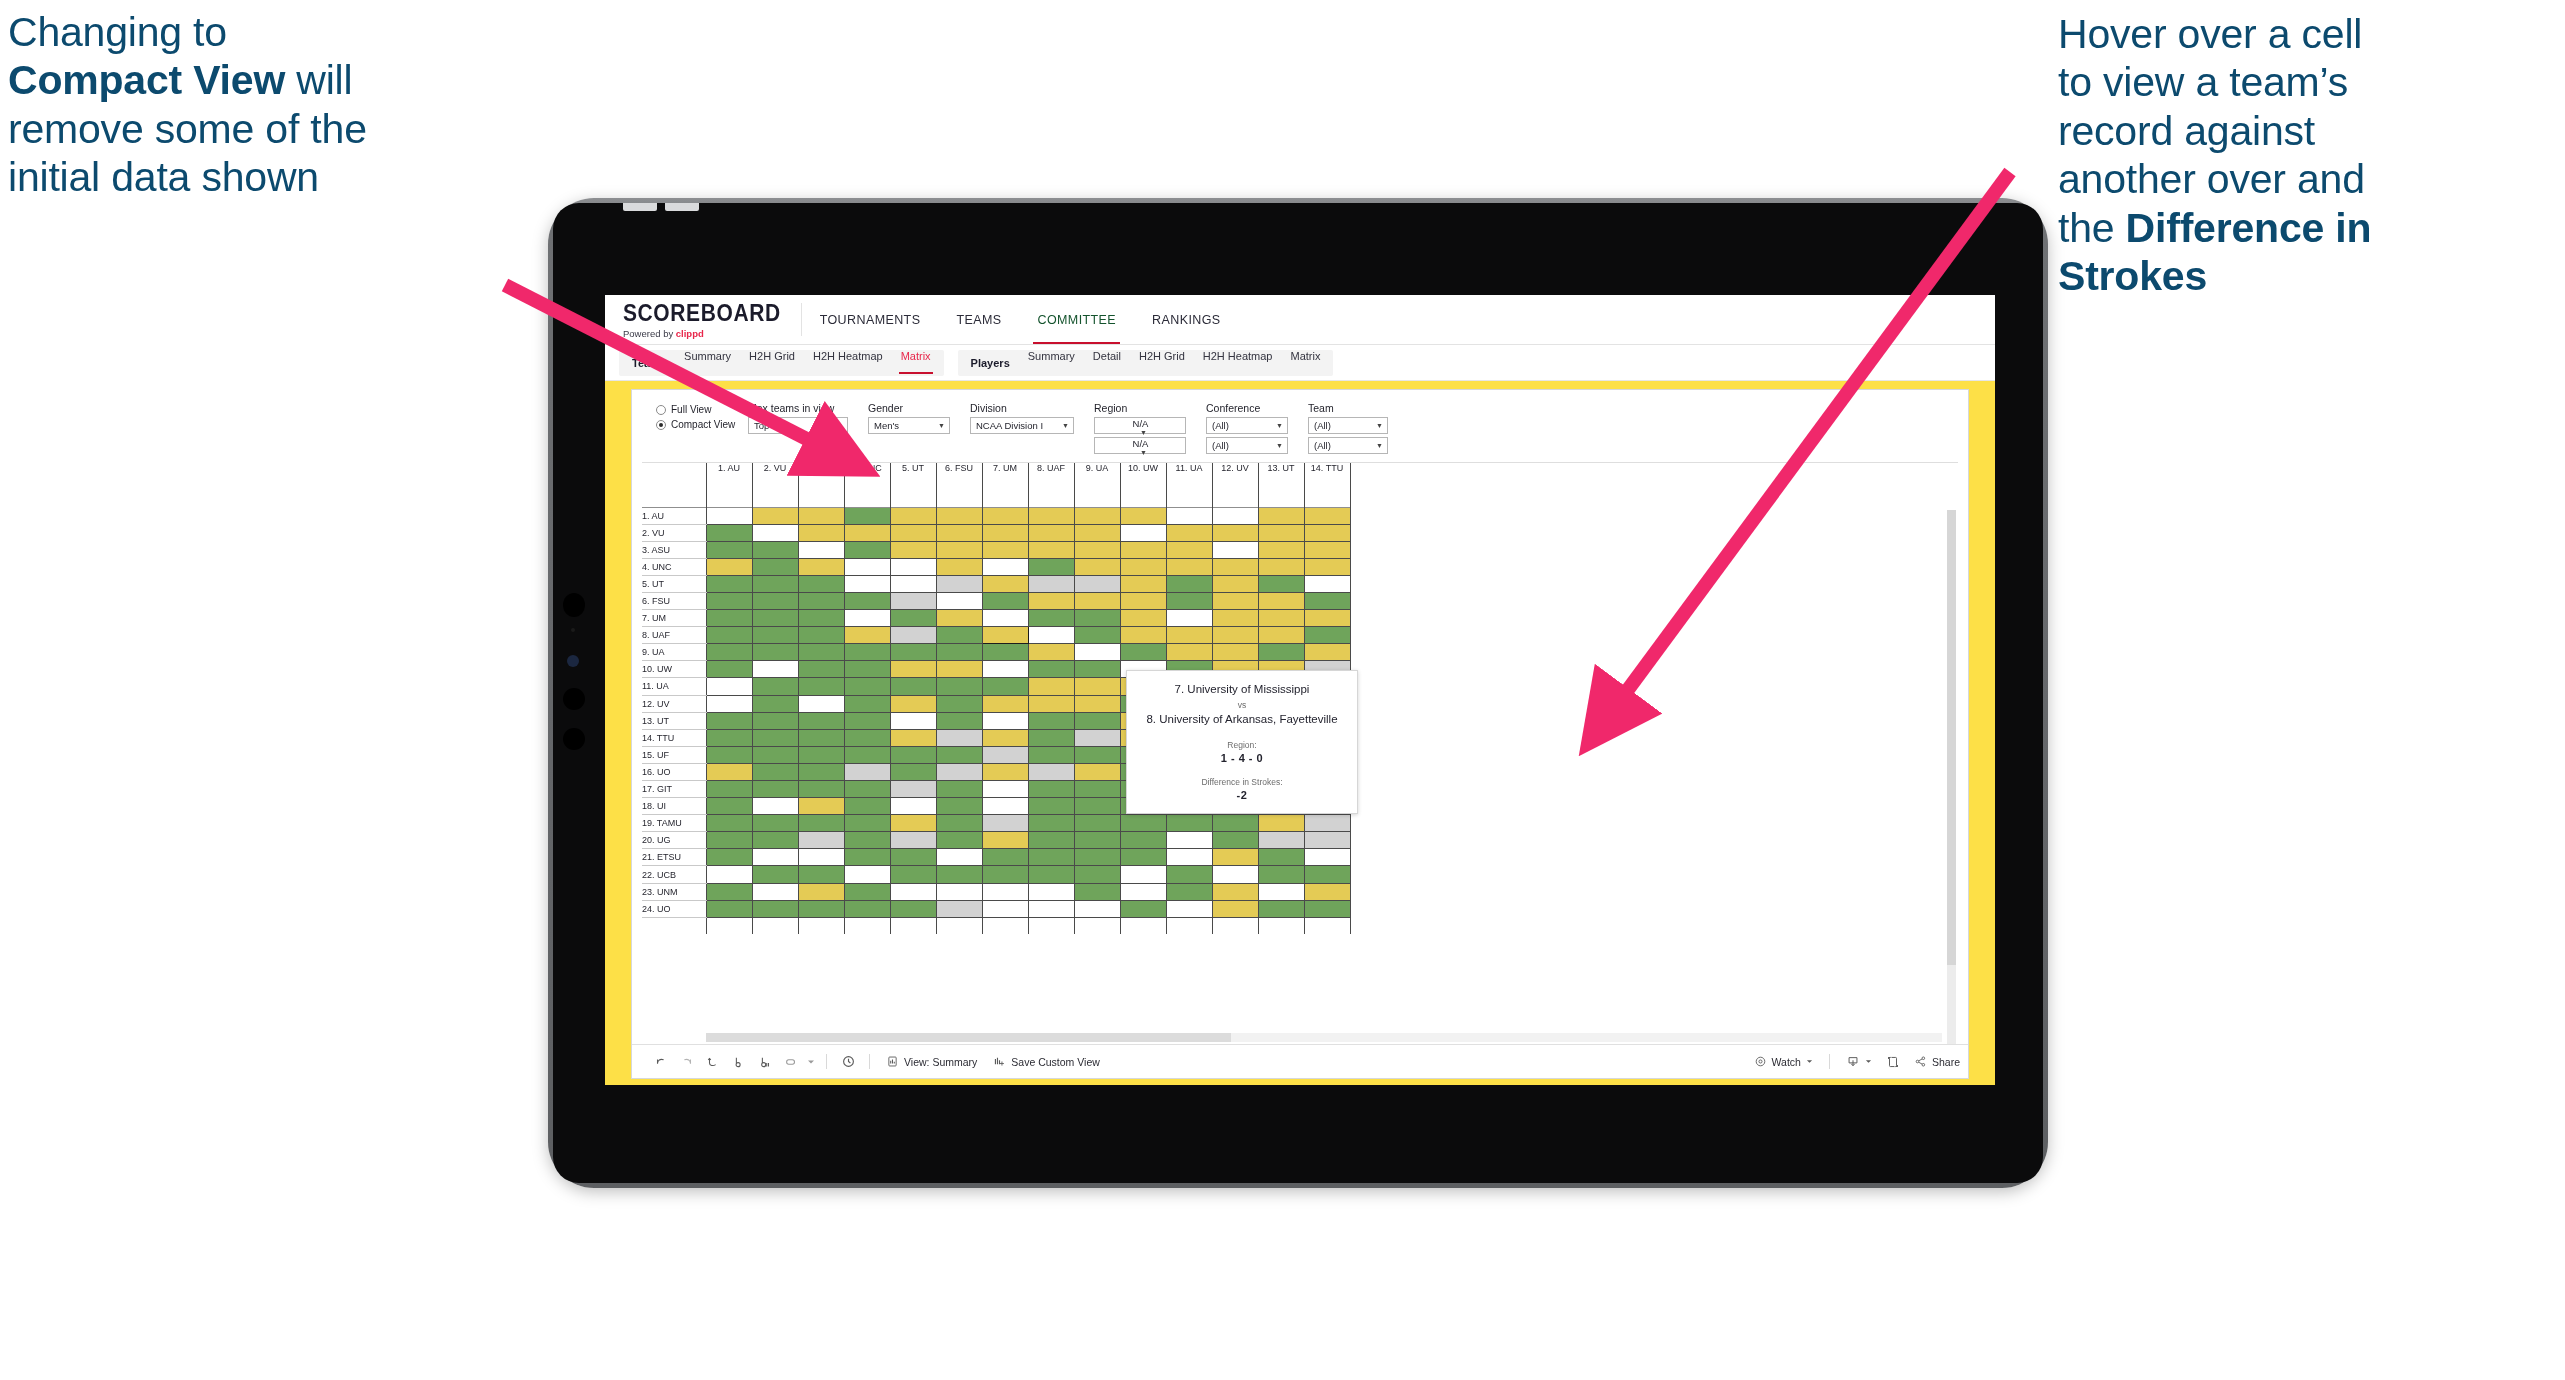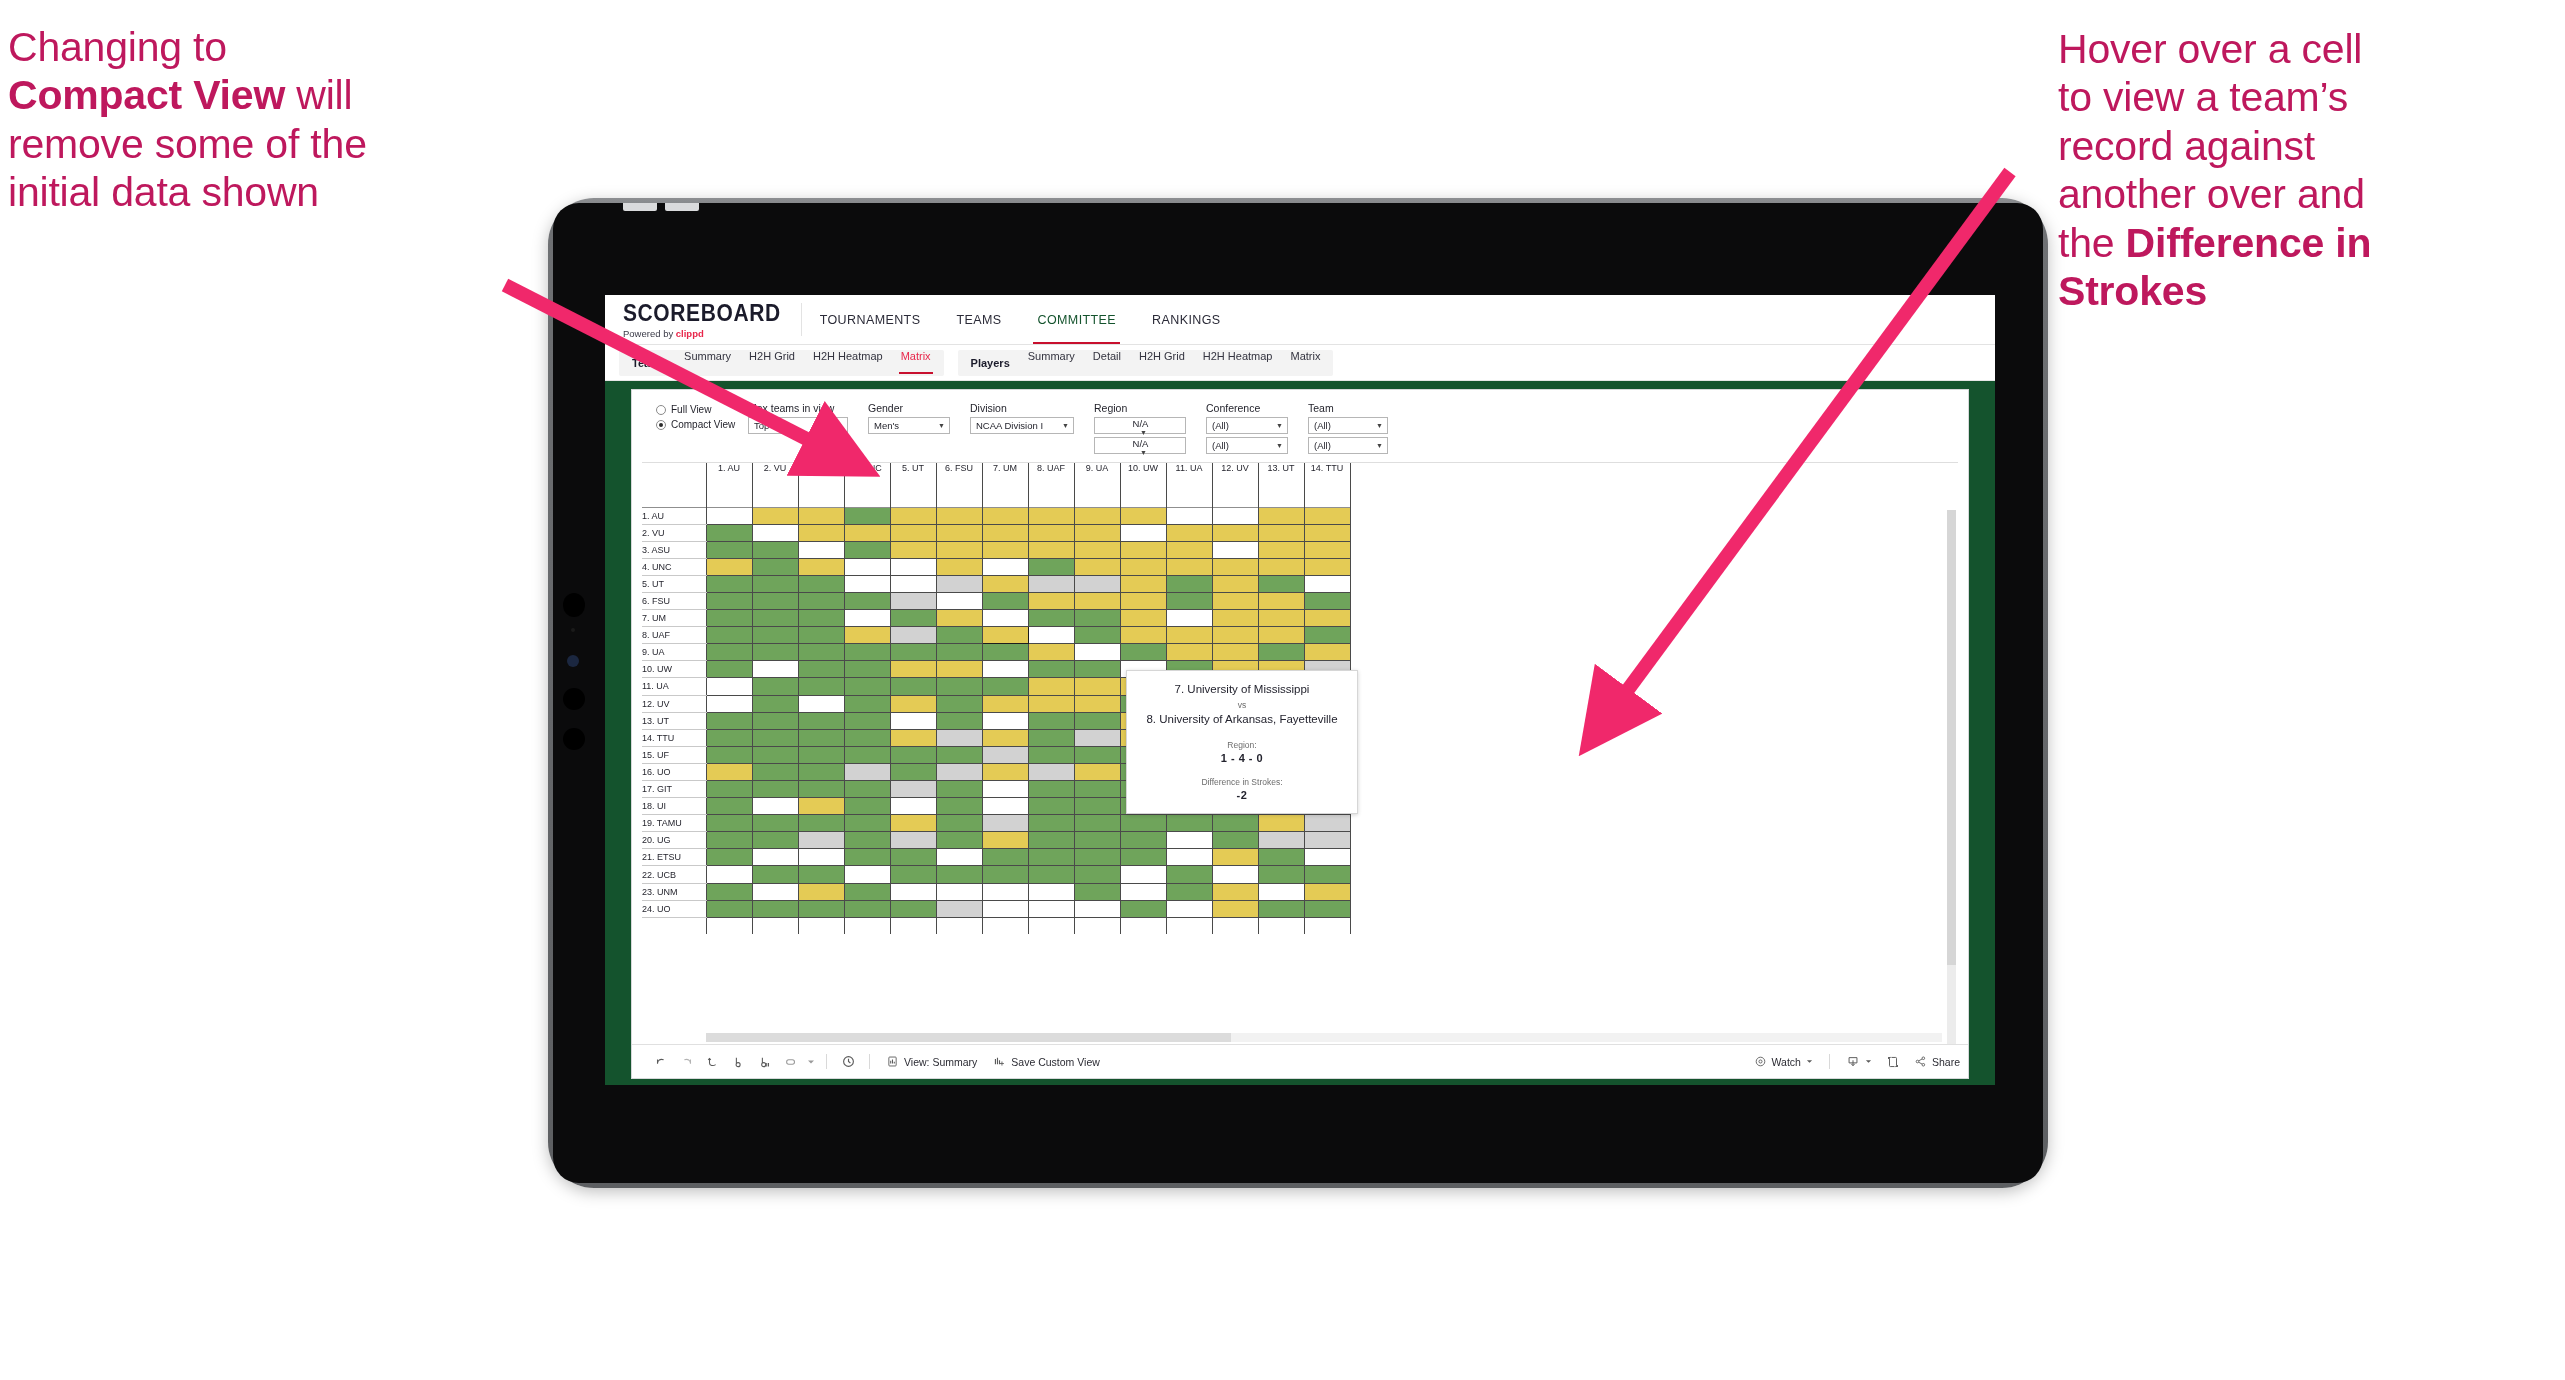--- a/index.html
+++ b/index.html
@@ -9,24 +9,23 @@
     font-family: "Liberation Sans", sans-serif;
     overflow: hidden;
   }
   #stage { position: relative; width: 2565px; height: 1380px; background:#fff; }
 
   
   .callout {
     position: absolute;
     font-size: 41px;
     line-height: 1.18;
-    color: #be185d;
+    color: #0c4a6e;
     font-family: "Liberation Sans", sans-serif;
     letter-spacing: -0.2px;
-    margin-top: 15px;
   }
   .callout b { font-weight: 700; }
   #callout-left  { left: 8px;  top: 8px;  width: 580px; }
   #callout-right { left: 2058px; top: 10px; width: 500px; }
 
   .arrow-layer { position:absolute; left:0; top:0; width:2565px; height:1380px; pointer-events:none; }
 
   
   #tablet {
     position: absolute;
@@ -101,21 +100,21 @@
     height:26px; display:flex; align-items:flex-start; cursor:pointer;
   }
   .sub-item.active { color:#e8274b; }
   .sub-item.active::after {
     content:""; position:absolute; left:7px; right:7px; bottom:2px;
     height:2px; background:#c8102e;
   }
 
   
   #viz-wrap {
-    background:#14532d; padding:0 0 0 0;
+    background:#fde047; padding:0 0 0 0;
     height: 704px; position:relative;
   }
   #viz {
     position:absolute; left:26px; top:8px; width:1338px; height:690px;
     background:#fff; border:1px solid #d6d8da;
     display:flex; flex-direction:column;
   }
 
   
   #filters {

